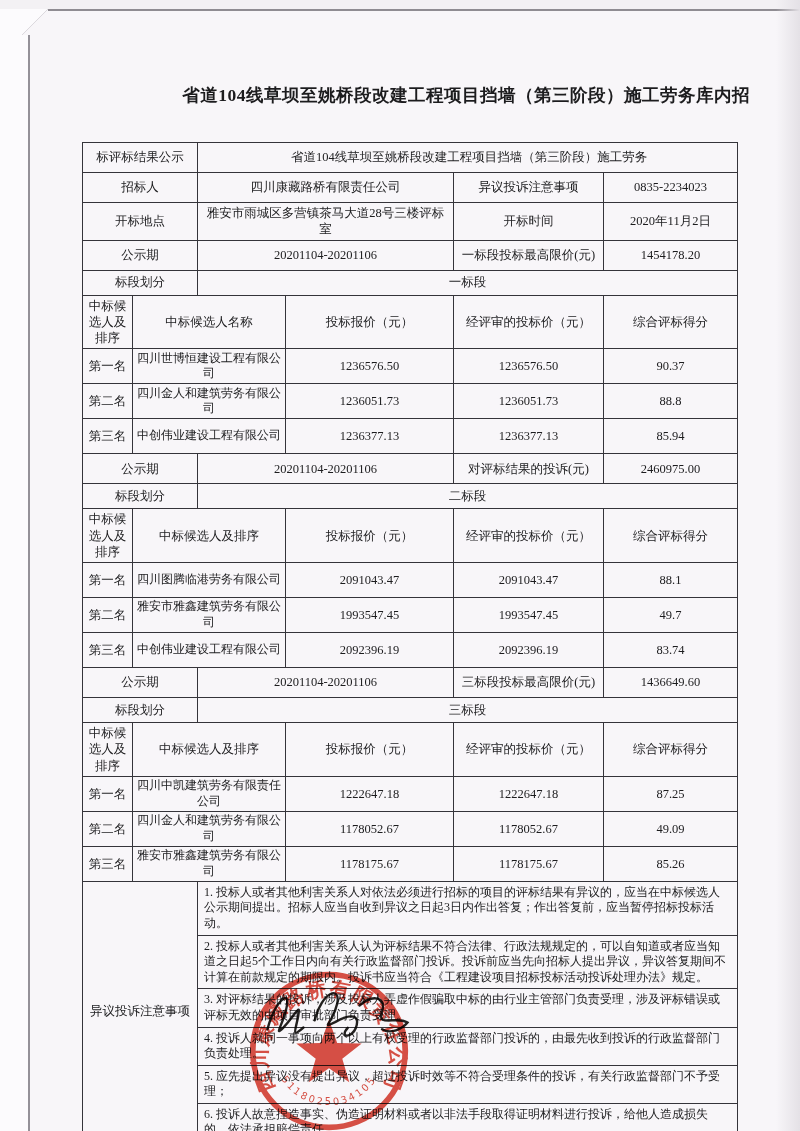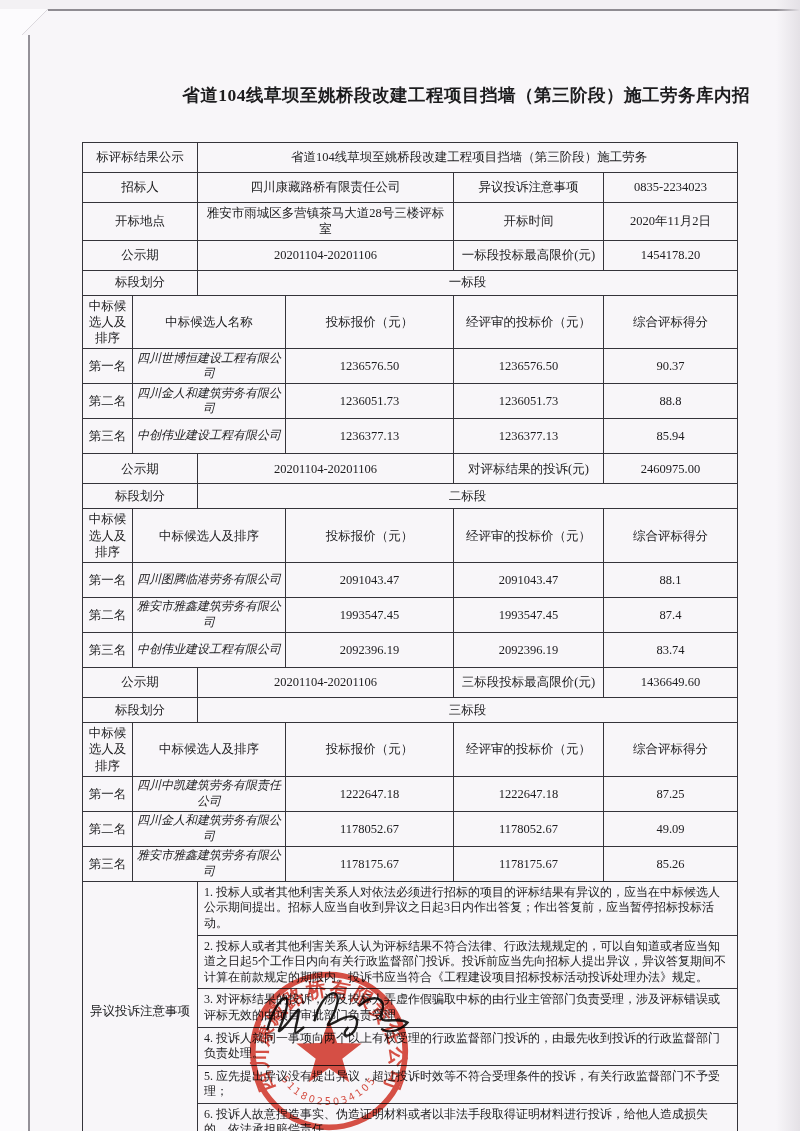--- a/index.html
+++ b/index.html
@@ -24,21 +24,21 @@
 
   table.doc{position:absolute;left:82px;top:142px;width:655px;border-collapse:collapse;
     table-layout:fixed;font-size:12.5px;}
   table.doc td,table.doc th{border:1.6px solid #35343a;padding:2px 4px;
     text-align:center;vertical-align:middle;font-weight:normal;line-height:1.3;
     overflow:hidden;}
   .r-info td{height:25px;}
   .r-div td{height:20px;}
   .r-hdr td{height:31px;font-size:12.5px;}
   .r-cand td{height:30px;}
-  .r-cand .name-cell{font-size:12px;padding:1px 3px;font-style:italic;}
+  .r-cand .name-cell{font-size:12px;padding:1px 3px;}
   .r-foot td{height:25px;}
   .ta-l{text-align:center;padding-left:7px !important;}
   .notes-cell{font-size:12px;text-align:left !important;padding:3px 6px !important;
     line-height:1.35;vertical-align:middle;}
   .notes-label{font-size:12.5px;}
 
   .seal{position:absolute;left:247px;top:968px;width:164px;height:166px;
     opacity:.88;mix-blend-mode:multiply;}
   .signature{position:absolute;left:256px;top:976px;width:160px;height:72px;
     transform:rotate(-6deg);mix-blend-mode:multiply;}
@@ -147,21 +147,21 @@
       <td colspan="2" class="name-cell">四川图腾临港劳务有限公司</td>
       <td>2091043.47</td>
       <td>2091043.47</td>
       <td>88.1</td>
     </tr>
     <tr class="r-cand">
       <td>第二名</td>
       <td colspan="2" class="name-cell">雅安市雅鑫建筑劳务有限公司</td>
       <td>1993547.45</td>
       <td>1993547.45</td>
-      <td>87.4</td>
+      <td>49.7</td>
     </tr>
     <tr class="r-cand">
       <td>第三名</td>
       <td colspan="2" class="name-cell">中创伟业建设工程有限公司</td>
       <td>2092396.19</td>
       <td>2092396.19</td>
       <td>83.74</td>
     </tr>
     <tr class="r-foot">
       <td colspan="2">公示期</td>

